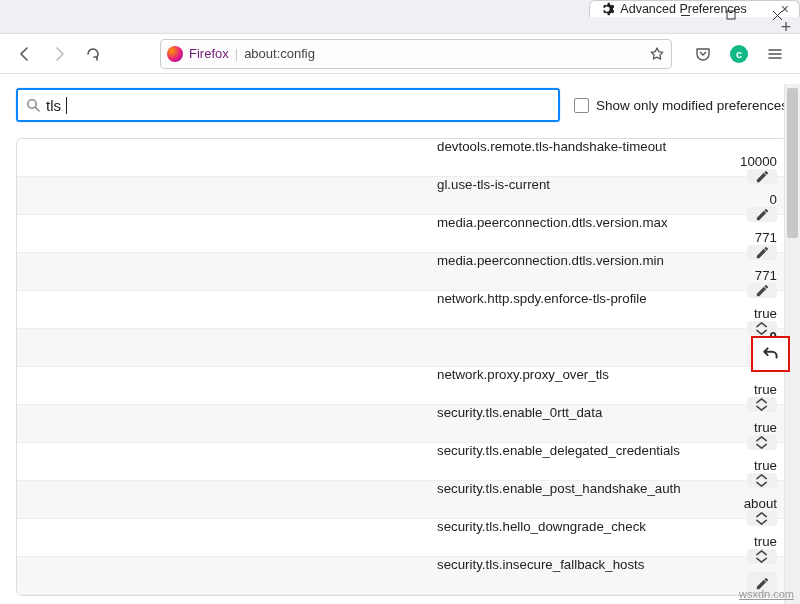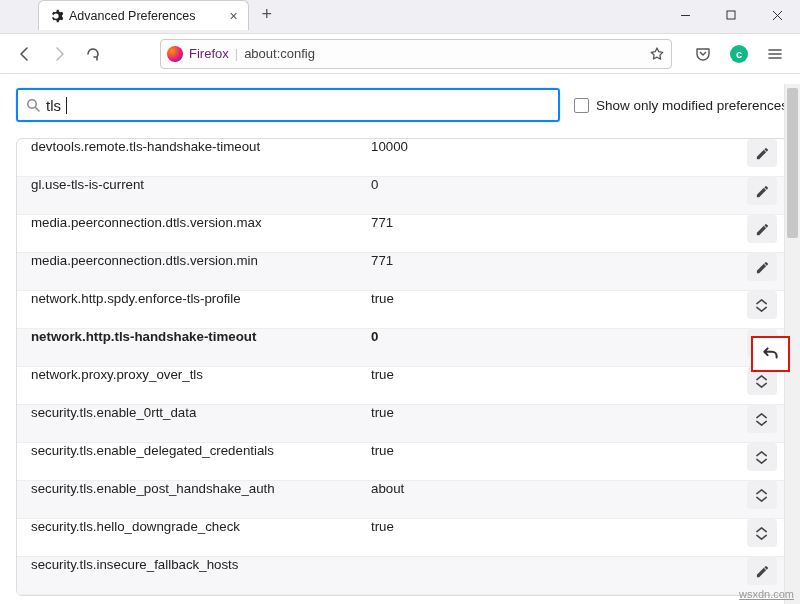--- a/index.html
+++ b/index.html
@@ -10,24 +10,25 @@
     background: #fff;
     color: #222;
     width: 800px;
     height: 604px;
     overflow: hidden;
     position: relative;
   }
   .titlebar {
     height: 34px;
     display: flex;
-    align-items: flex-start;
+    align-items: flex-end;
     background: #f0f0f4;
     border-bottom: 1px solid #ddd;
     position: relative;
+    flex-direction: column;
   }
   .tab {
     display: flex;
     align-items: center;
     height: 30px;
     background: #fff;
     border: 1px solid #ccc;
     border-bottom: none;
     border-radius: 6px 6px 0 0;
     padding: 0 10px;
@@ -147,26 +148,27 @@
   .showonly { font-size:13.5px; color:#222; display:flex; align-items:center; gap:7px;}
   .preflist {
     margin-top: 16px;
     border: 1px solid #ddd;
     border-radius: 6px;
     overflow: hidden;
     margin-right: 12px;
   }
   .row {
     display: flex;
-    align-items: flex-start;
+    align-items: flex-end;
     height: 38px;
     padding: 0 10px 0 14px;
     border-bottom: 1px solid #eee;
     font-size: 13.3px;
     color: #222;
+    flex-direction: column;
   }
   .row:nth-child(even) { background: #f7f7f9; }
   .row .name { width: 340px; }
   .row .val { flex: 1; }
   .row.bold .name, .row.bold .val { font-weight: 700; }
   .row .act {
     width: 30px; height: 28px;
     background: #f0f0f2;
     border-radius: 4px;
     display: flex; align-items:center; justify-content:center;
@@ -365,21 +367,20 @@
         <div class="row">
           <span class="name">network.http.spdy.enforce-tls-profile</span>
           <span class="val">true</span>
           <span class="act">
             <svg viewBox="0 0 16 16">
               <use href="#toggle"></use>
             </svg>
           </span>
         </div>
         <div class="row bold">
-          <span class="name">network.http.tls-handshake-timeout</span>
           <span class="val">0</span>
           <span class="act">
             <svg viewBox="0 0 16 16">
               <use href="#pencil"></use>
             </svg>
           </span>
         </div>
         <div class="row">
           <span class="name">network.proxy.proxy_over_tls</span>
           <span class="val">true</span>

